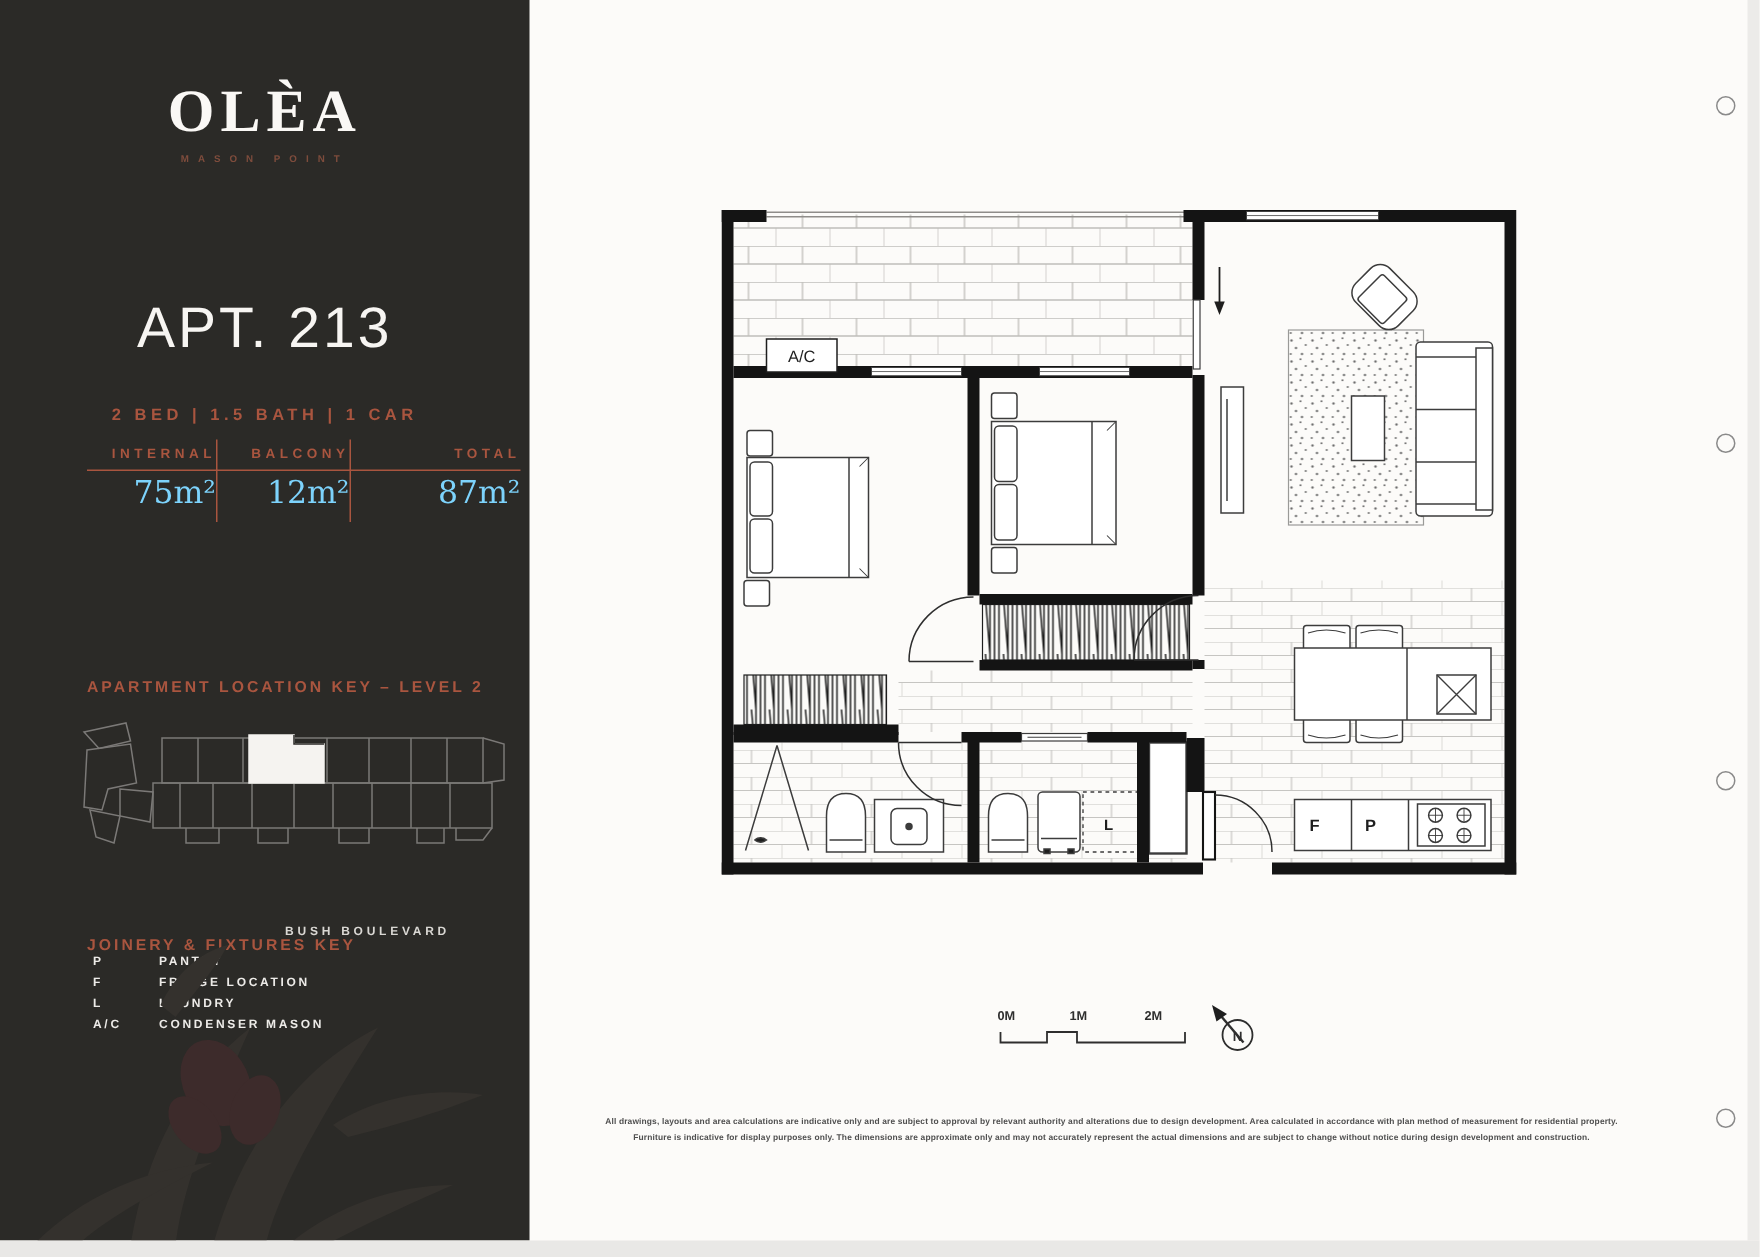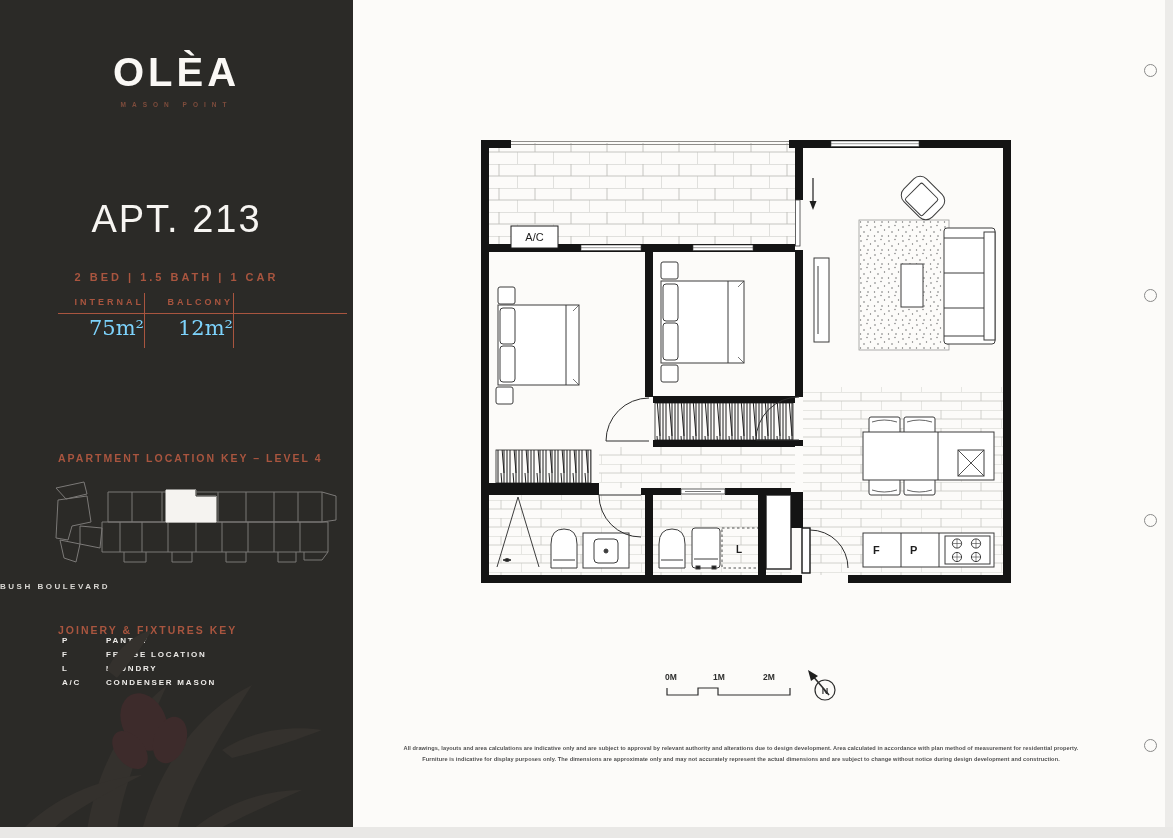--- a/index.html
+++ b/index.html
@@ -8,39 +8,39 @@
     position:relative; overflow:hidden;
     background:#FCFBF9;
     font-family:"Liberation Sans", sans-serif;
   }
   
   .sidebar {
     position:absolute; left:0; top:0; width:353px; height:827px;
     background:#2B2A27; color:#F4F2EF; overflow:hidden;
   }
   .logo { position:absolute; top:50px; left:0; width:100%; text-align:center; }
-  .logo-name { font-size:40px; font-weight:bold; letter-spacing:4px; color:#FAF8F5; }
+  .logo-name { font-size:40px; font-weight:bold; letter-spacing:4px; color:#FAF8F5;font-family:Liberation Serif, serif; }
   .logo-tag  { margin-top:6px; font-size:6.5px; font-weight:bold; letter-spacing:6px; color:#7E4C3C; }
   .apt-title { position:absolute; top:198px; left:0; width:100%; text-align:center;
                font-size:38px; font-weight:normal; letter-spacing:2px; color:#F7F5F2; }
   .apt-config{ position:absolute; top:271px; left:0; width:100%; text-align:center;
                font-size:11px; font-weight:bold; letter-spacing:3px; color:#A9553F; }
   .areas { position:absolute; top:293px; left:58px; width:289px; height:57px; }
   .areas .col { position:absolute; top:0; height:57px; text-align:right; }
   .areas .c0 { left:0;   width:86px; }
   .areas .c1 { left:87px; width:88px; }
   .areas .c2 { left:176px;width:113px; }
   .areas .hd { margin-top:4px; font-size:9px; font-weight:bold; letter-spacing:3px; color:#A9553F; }
   .areas .vl { margin-top:9px; font-family:"DejaVu Serif", serif; font-size:21px; color:#7dd3fc; }
   .areas .hr { position:absolute; left:0; top:20px; width:100%; height:1px; background:#A9553F; }
   .areas .vdiv { position:absolute; top:0; width:1px; height:55px; background:#A9553F; }
   .sec-title { position:absolute; left:58px; font-size:10.5px; font-weight:bold;
                letter-spacing:2px; color:#A9553F; }
   .loc-title { top:452px; }
-  .street { position:absolute; top:582px; left:0; width:300px; text-align:left;
+  .street { position:absolute; top:616px; left:0; width:300px; text-align:right;
             font-size:8px; font-weight:bold; letter-spacing:2.5px; color:#D9D7D3; }
   .join-title { top:589px;margin-top:35px; }
   .keyrow { position:absolute; left:62px; width:260px; font-size:8px; font-weight:bold;
             letter-spacing:1.8px; color:#EDEBE8; }
   .keyrow .abbr { display:inline-block; width:40px; }
   .locmap { position:absolute; left:50px; top:470px; }
   .plant  { position:absolute; left:-8px; top:630px; }
   
   .bottom-strip { position:absolute; left:0; top:827px; width:1173px; height:11px; background:#E9E8E6; }
   .right-strip  { position:absolute; left:1165px; top:0; width:8px; height:827px; background:#ECEBE9; }
@@ -68,26 +68,30 @@
 
   <div class="areas">
     <div class="col c0">
       <div class="hd">INTERNAL</div>
       <div class="vl">75m²</div>
     </div>
     <div class="col c1">
       <div class="hd">BALCONY</div>
       <div class="vl">12m²</div>
     </div>
+    <div class="col c2">
+      <div class="hd">TOTAL</div>
+      <div class="vl">87m²</div>
+    </div>
     <div class="hr"></div>
     <div class="vdiv" style="left:86px;"></div>
     <div class="vdiv" style="left:175px;"></div>
   </div>
 
-  <div class="sec-title loc-title">APARTMENT LOCATION KEY – LEVEL 4</div>
+  <div class="sec-title loc-title">APARTMENT LOCATION KEY – LEVEL 2</div>
 
   <svg class="locmap" width="300" height="108" viewBox="0 0 300 108">
     <g stroke="#7B7977" stroke-width="1" fill="none">
 
       <path d="M6,18 L34,12 L37,24 L16,29 Z"></path>
       <path d="M8,30 L37,26 L41,52 L22,56 L18,70 L6,68 Z"></path>
       <path d="M10,70 L30,74 L26,92 L14,88 Z"></path>
       <path d="M30,56 L52,58 L50,78 L30,74 Z"></path>
 
       <path d="M58,22 L272,22 L272,52 L58,52 Z"></path>

